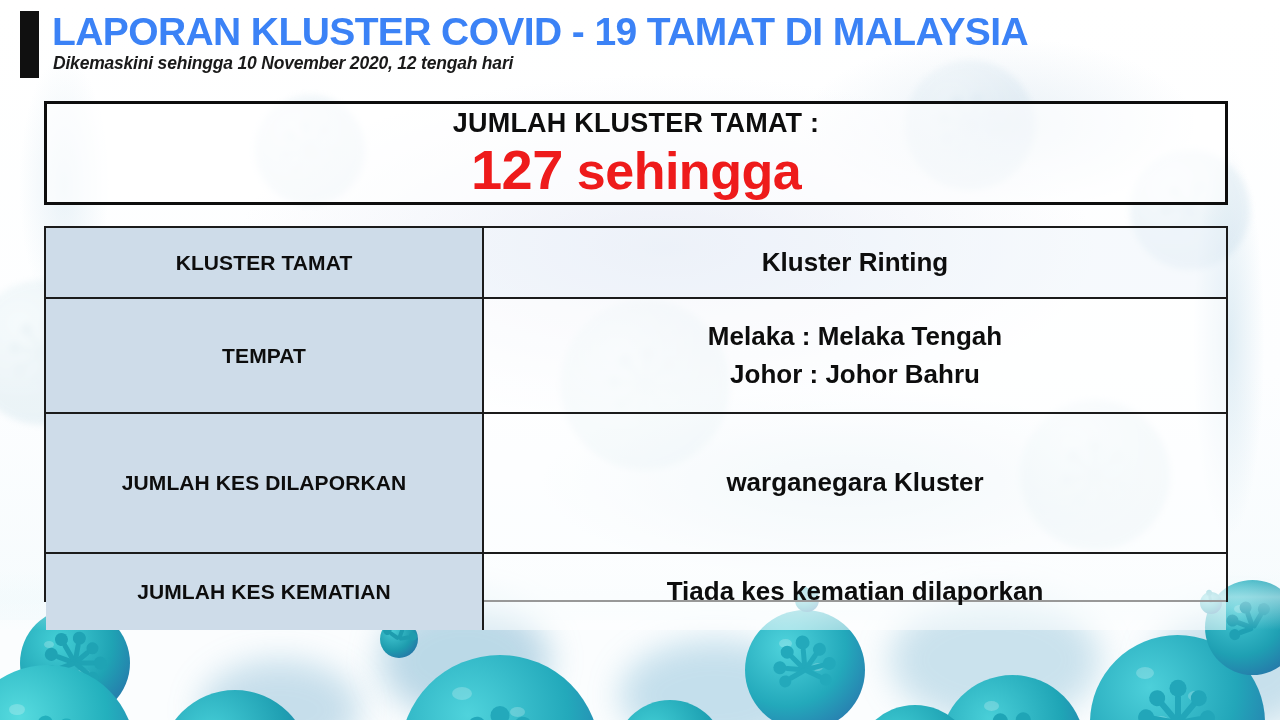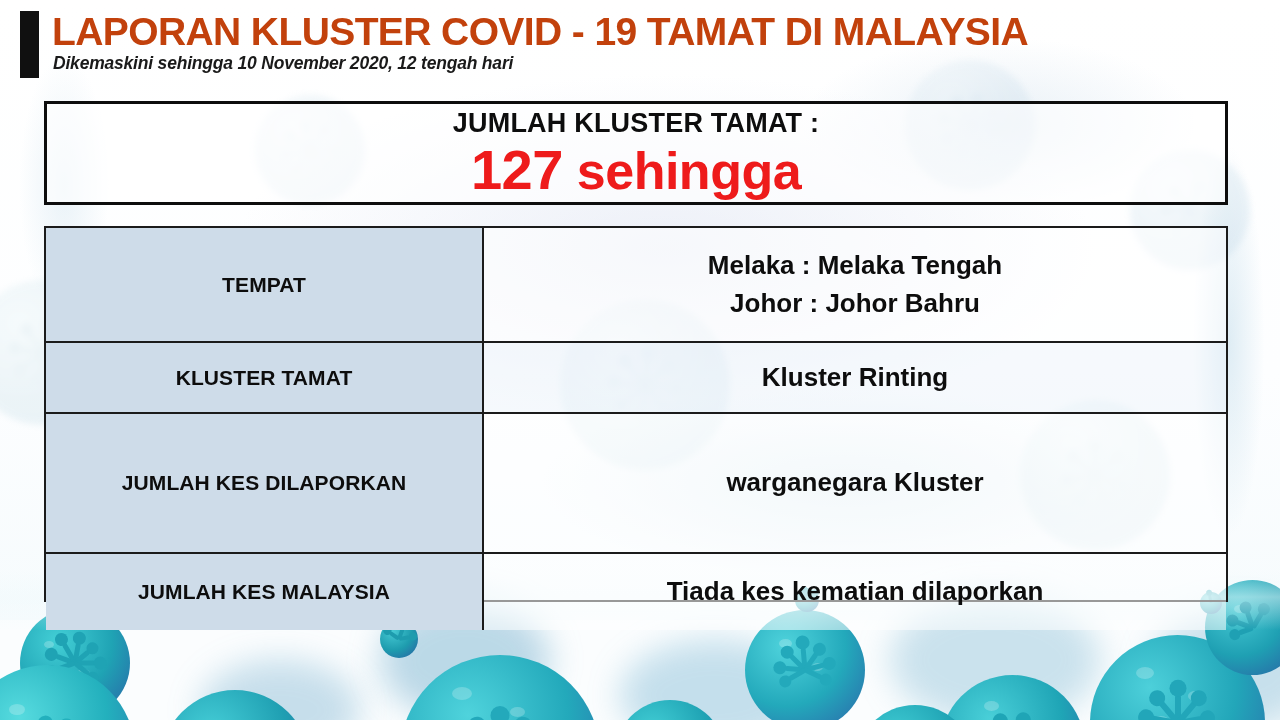--- a/index.html
+++ b/index.html
@@ -63,21 +63,21 @@
   .blob { position:absolute; border-radius:50%; filter:blur(16px); }
 
   
   #header { position:absolute; left:0; top:0; width:1280px; height:92px; z-index:5; }
   #accent-bar {
     position:absolute; left:20px; top:11px; width:19px; height:67px;
     background:#101010;
   }
   #page-title {
     position:absolute; left:52px; top:10px;
-    font-size:39px; font-weight:bold; color:#c2410c;
+    font-size:39px; font-weight:bold; color:#3b82f6;
     letter-spacing:-0.6px; white-space:nowrap;
     font-family:"Liberation Sans", sans-serif;
   }
   #page-subtitle {
     position:absolute; left:53px; top:53px;
     font-size:17.5px; font-style:italic; font-weight:bold; color:#1a1a1a;
     letter-spacing:-0.2px; white-space:nowrap;
   }
 
   
@@ -364,44 +364,44 @@
   <div id="summary-box">
     <div id="summary-label">JUMLAH KLUSTER TAMAT :</div>
     <div id="summary-value">
       <span class="num">127</span>
       <span>sehingga</span>
     </div>
   </div>
 
   <div id="info-table">
 
+    <div class="row r1">
+      <div class="cell-label">KLUSTER TAMAT</div>
+      <div class="cell-value tinted">
+        <span class="ln">Kluster Rinting</span>
+      </div>
+    </div>
+
     <div class="row r2">
       <div class="cell-label">TEMPAT</div>
       <div class="cell-value">
         <span class="ln">Melaka : Melaka Tengah</span>
         <span class="ln">Johor : Johor Bahru</span>
       </div>
     </div>
 
-    <div class="row r1">
-      <div class="cell-label">KLUSTER TAMAT</div>
-      <div class="cell-value tinted">
-        <span class="ln">Kluster Rinting</span>
-      </div>
-    </div>
-
     <div class="row r3">
       <div class="cell-label">JUMLAH KES DILAPORKAN</div>
       <div class="cell-value">
         <span class="ln">warganegara Kluster</span>
       </div>
     </div>
 
     <div class="row r4">
-      <div class="cell-label">JUMLAH KES MALAYSIA</div>
+      <div class="cell-label">JUMLAH KES KEMATIAN</div>
       <div class="cell-value">
         <span class="ln">Tiada kes kematian dilaporkan</span>
       </div>
     </div>
 
   </div>
 
 </div>
 
 </body></html>

